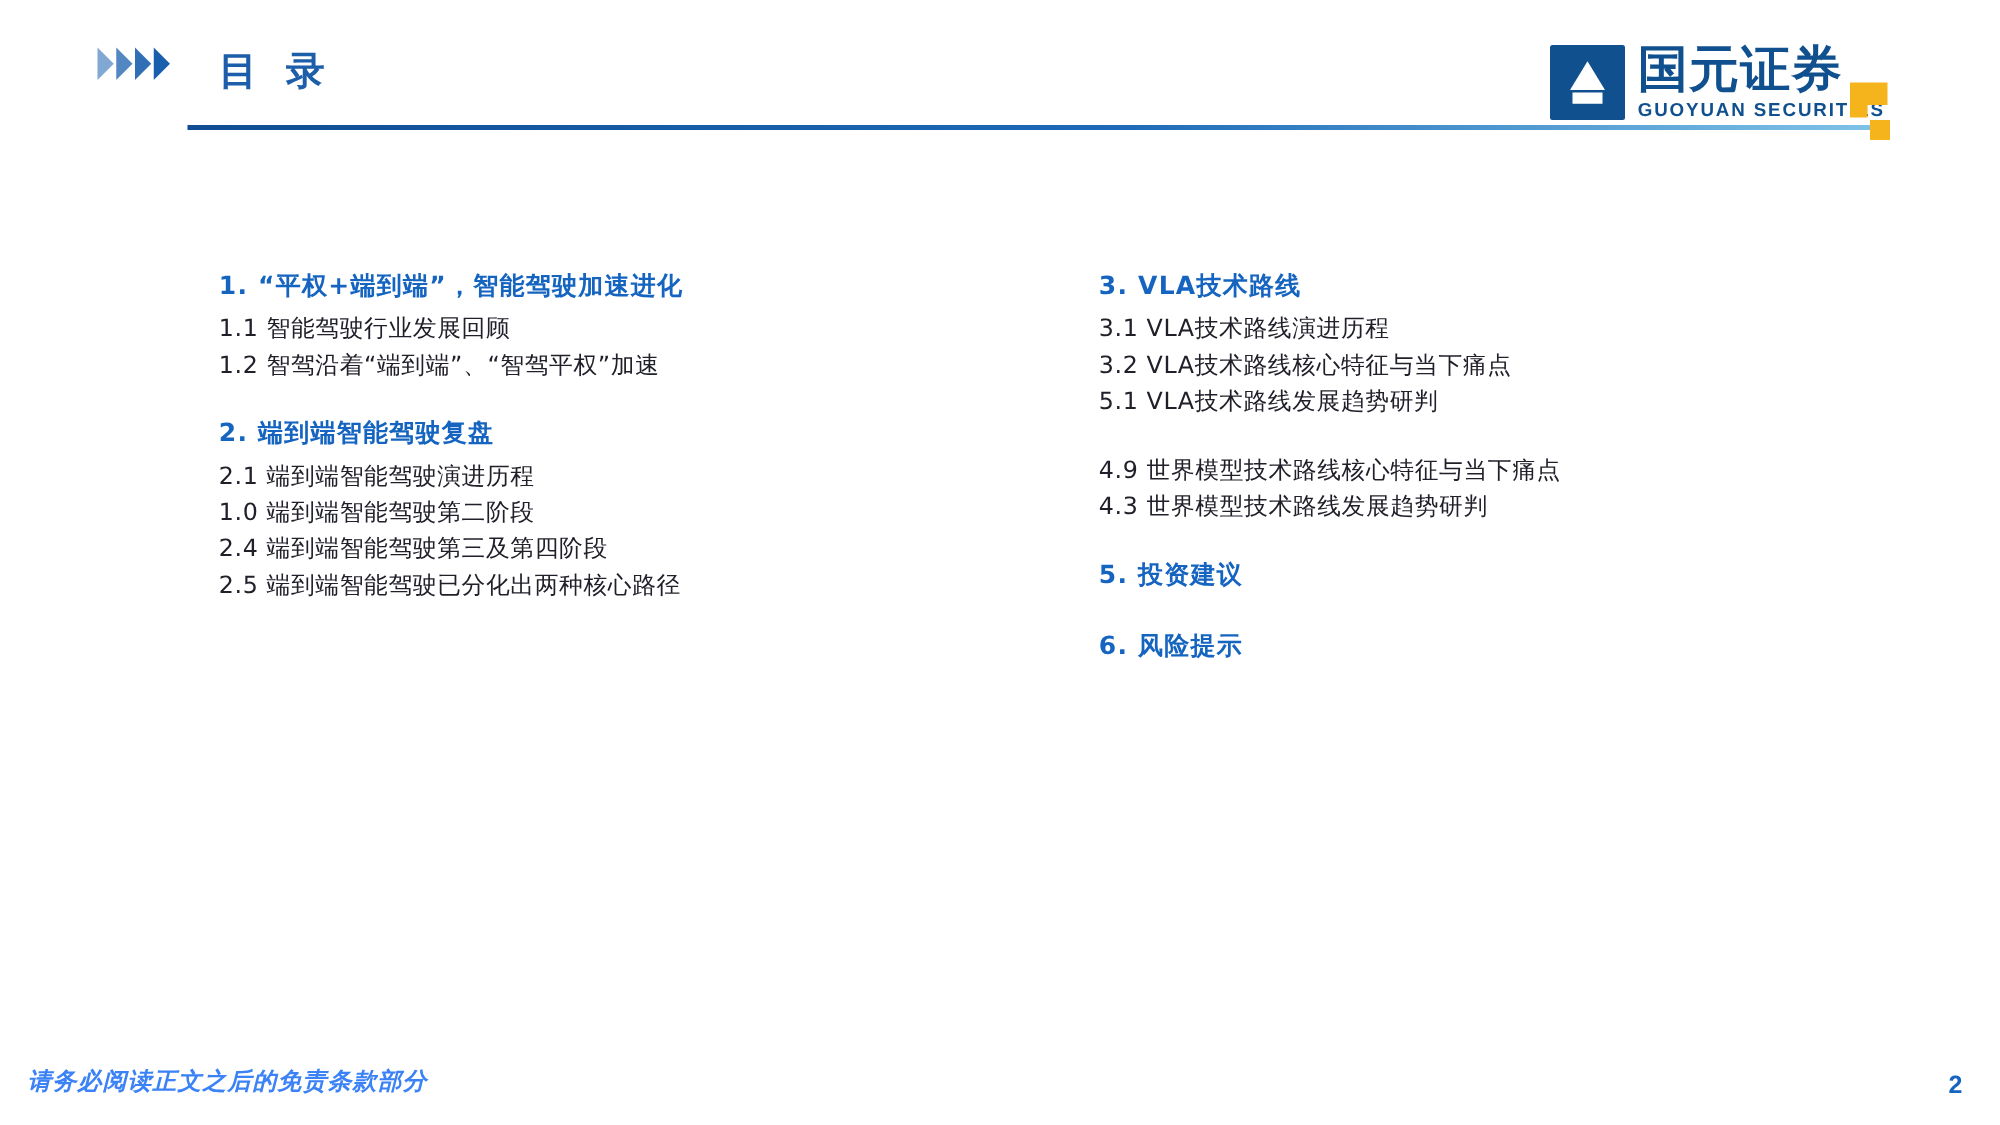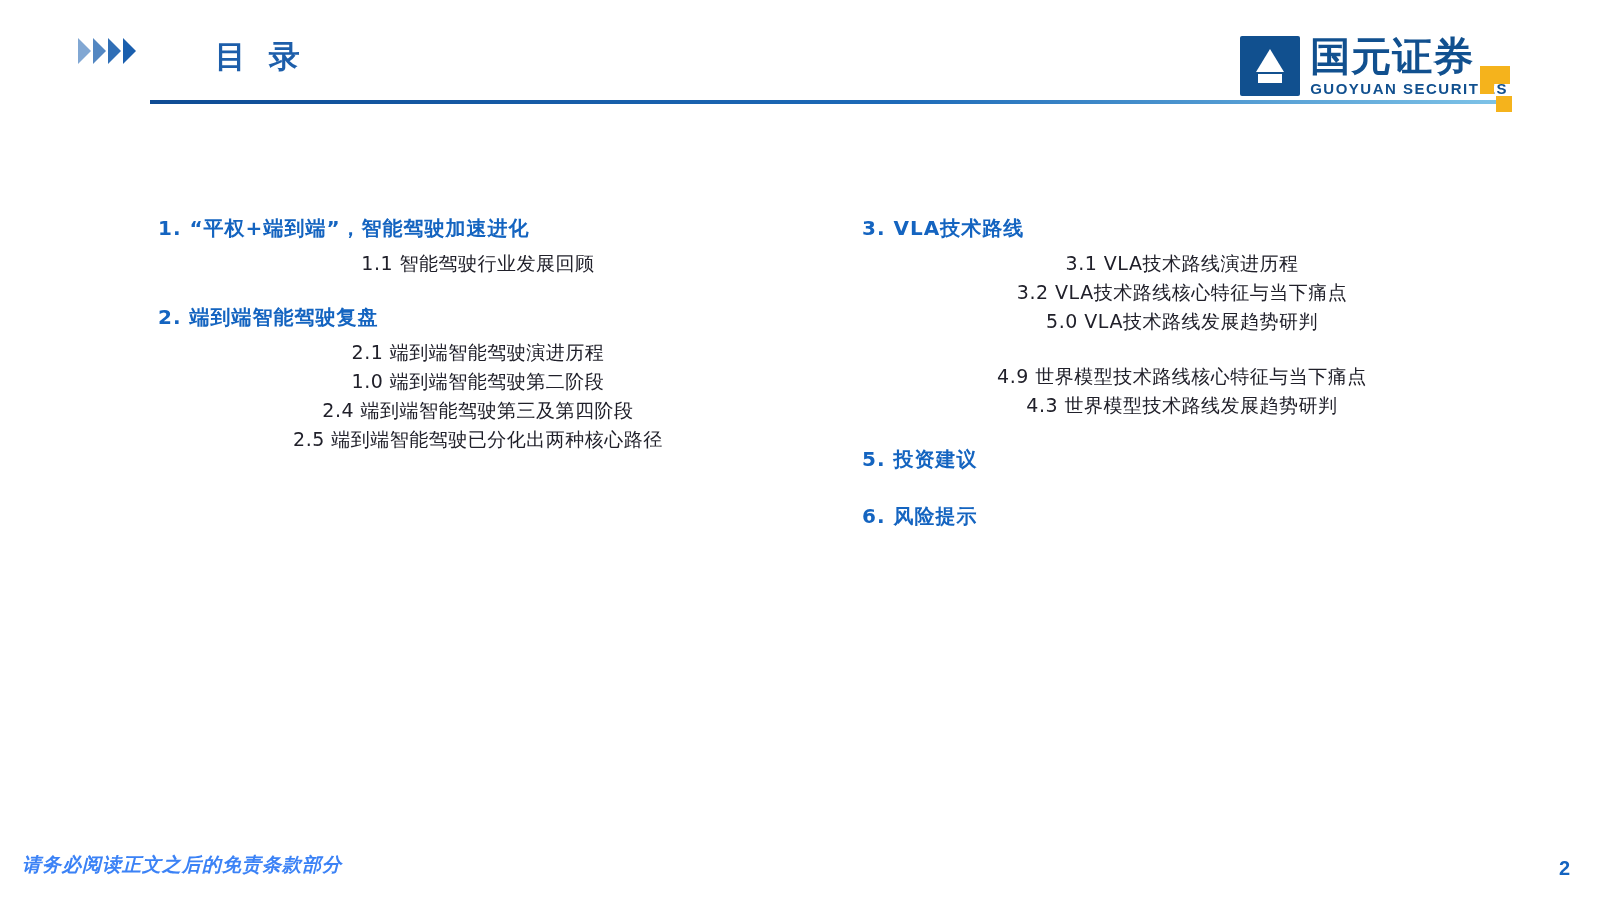--- a/index.html
+++ b/index.html
@@ -43,21 +43,20 @@
 
   .page-title {
     position: absolute;
     left: 175px;
     top: 36px;
     font-size: 31px;
     font-weight: bold;
     color: #1d5eaa;
     letter-spacing: 6px;
     font-family: "DejaVu Sans", sans-serif;
-    margin-left: 40px;
   }
 
   .header-rule {
     position: absolute;
     left: 150px;
     top: 100px;
     width: 1360px;
     height: 4px;
     background: linear-gradient(to right, #0f4c94 0%, #1d6ab8 55%, #7fc4e8 100%);
   }
@@ -113,21 +112,21 @@
     position: absolute;
     right: -4px;
     top: 30px;
     width: 34px;
     height: 48px;
   }
 
   
   .toc {
     position: absolute;
-    left: 0; top: 0;
+    left: 17px; top: 0;
     width: 1435px;
     height: 900px;
   }
   .col {
     position: absolute;
     top: 215px;
   }
   .col-left { left: 158px; width: 640px; }
   .col-right { left: 862px; width: 640px; }
 
@@ -142,21 +141,20 @@
     margin-bottom: 7px;
     white-space: nowrap;
   }
   .sub {
     font-family: "DejaVu Sans", sans-serif;
     font-size: 19px;
     color: #20202a;
     letter-spacing: 0.5px;
     line-height: 29px;
     white-space: nowrap;
-    text-align: center;
   }
   .group.no-subs { margin-bottom: 30px; }
 
   
   .footer-note {
     position: absolute;
     left: 22px;
     bottom: 22px;
     font-family: "DejaVu Sans", sans-serif;
     font-size: 19px;
@@ -204,39 +202,40 @@
   </div>
 </div>
 
 <div class="toc">
 
   <div class="col col-left">
 
     <div class="group">
       <div class="group-title">1. “平权+端到端”，智能驾驶加速进化</div>
       <div class="sub">1.1 智能驾驶行业发展回顾</div>
+      <div class="sub">1.2 智驾沿着“端到端”、“智驾平权”加速</div>
     </div>
 
     <div class="group">
       <div class="group-title">2. 端到端智能驾驶复盘</div>
       <div class="sub">2.1 端到端智能驾驶演进历程</div>
       <div class="sub">1.0 端到端智能驾驶第二阶段</div>
       <div class="sub">2.4 端到端智能驾驶第三及第四阶段</div>
       <div class="sub">2.5 端到端智能驾驶已分化出两种核心路径</div>
     </div>
 
   </div>
 
   <div class="col col-right">
 
     <div class="group">
       <div class="group-title">3. VLA技术路线</div>
       <div class="sub">3.1 VLA技术路线演进历程</div>
       <div class="sub">3.2 VLA技术路线核心特征与当下痛点</div>
-      <div class="sub">5.0 VLA技术路线发展趋势研判</div>
+      <div class="sub">5.1 VLA技术路线发展趋势研判</div>
     </div>
 
     <div class="group">
       <div class="sub">4.9 世界模型技术路线核心特征与当下痛点</div>
       <div class="sub">4.3 世界模型技术路线发展趋势研判</div>
     </div>
 
     <div class="group no-subs">
       <div class="group-title">5. 投资建议</div>
     </div>

